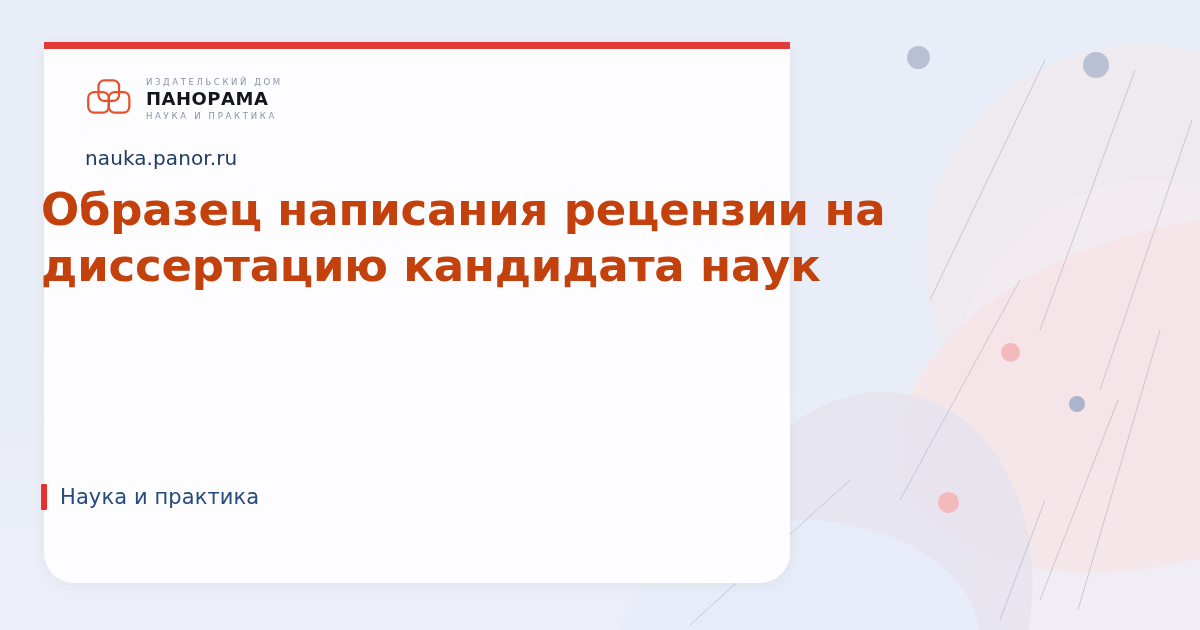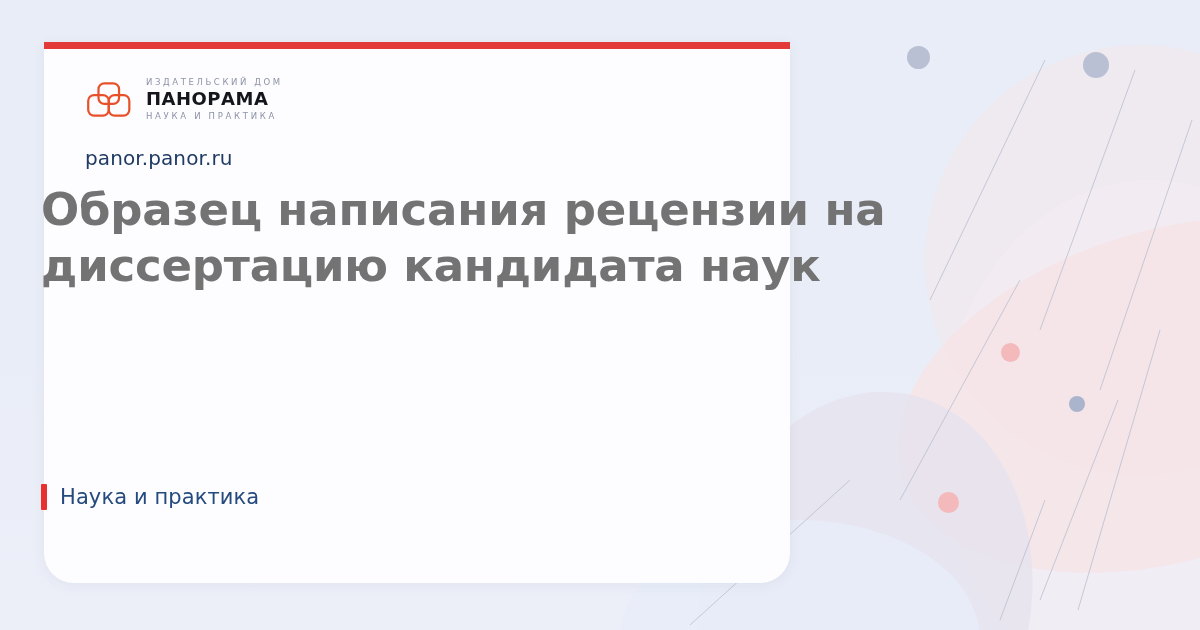--- a/index.html
+++ b/index.html
@@ -115,21 +115,21 @@
     height: 7px;
     background: #e23a38;
   }
 
   
   .logo-row {
     position: absolute;
     left: 42px;
     top: 36px;
     display: flex;
-    align-items: center;
+    align-items: flex-start;
     gap: 13px;
   }
   .logo-mark {
     width: 47px;
     height: 37px;
     flex: none;
   }
   .logo-text {
     display: flex;
     flex-direction: column;
@@ -255,24 +255,24 @@
         <rect x="3" y="19" width="28" height="28" rx="8" ry="8" fill="none" stroke="#e8502a" stroke-width="3"></rect>
         <rect x="31" y="19" width="28" height="28" rx="8" ry="8" fill="none" stroke="#e8502a" stroke-width="3"></rect>
       </svg>
       <div class="logo-text">
         <div class="logo-kicker">ИЗДАТЕЛЬСКИЙ ДОМ</div>
         <div class="logo-name">ПАНОРАМА</div>
         <div class="logo-sub">НАУКА И ПРАКТИКА</div>
       </div>
     </div>
 
-    <div class="site-url" style="color: rgb(31, 58, 99);">panor.panor.ru</div>
+    <div class="site-url" style="color: rgb(31, 58, 99);">nauka.panor.ru</div>
   </div>
 
-  <h1 class="headline" style="color: #737373;">Образец написания рецензии на
+  <h1 class="headline" style="color: #c2410c;">Образец написания рецензии на
 диссертацию кандидата наук</h1>
 
   <div class="footer">
     <div class="footer-bar" style="background: rgb(232, 48, 46);"></div>
     <div class="footer-label" style="color: rgb(37, 74, 125);">Наука и практика</div>
   </div>
 
 </div>
 
 </body></html>

